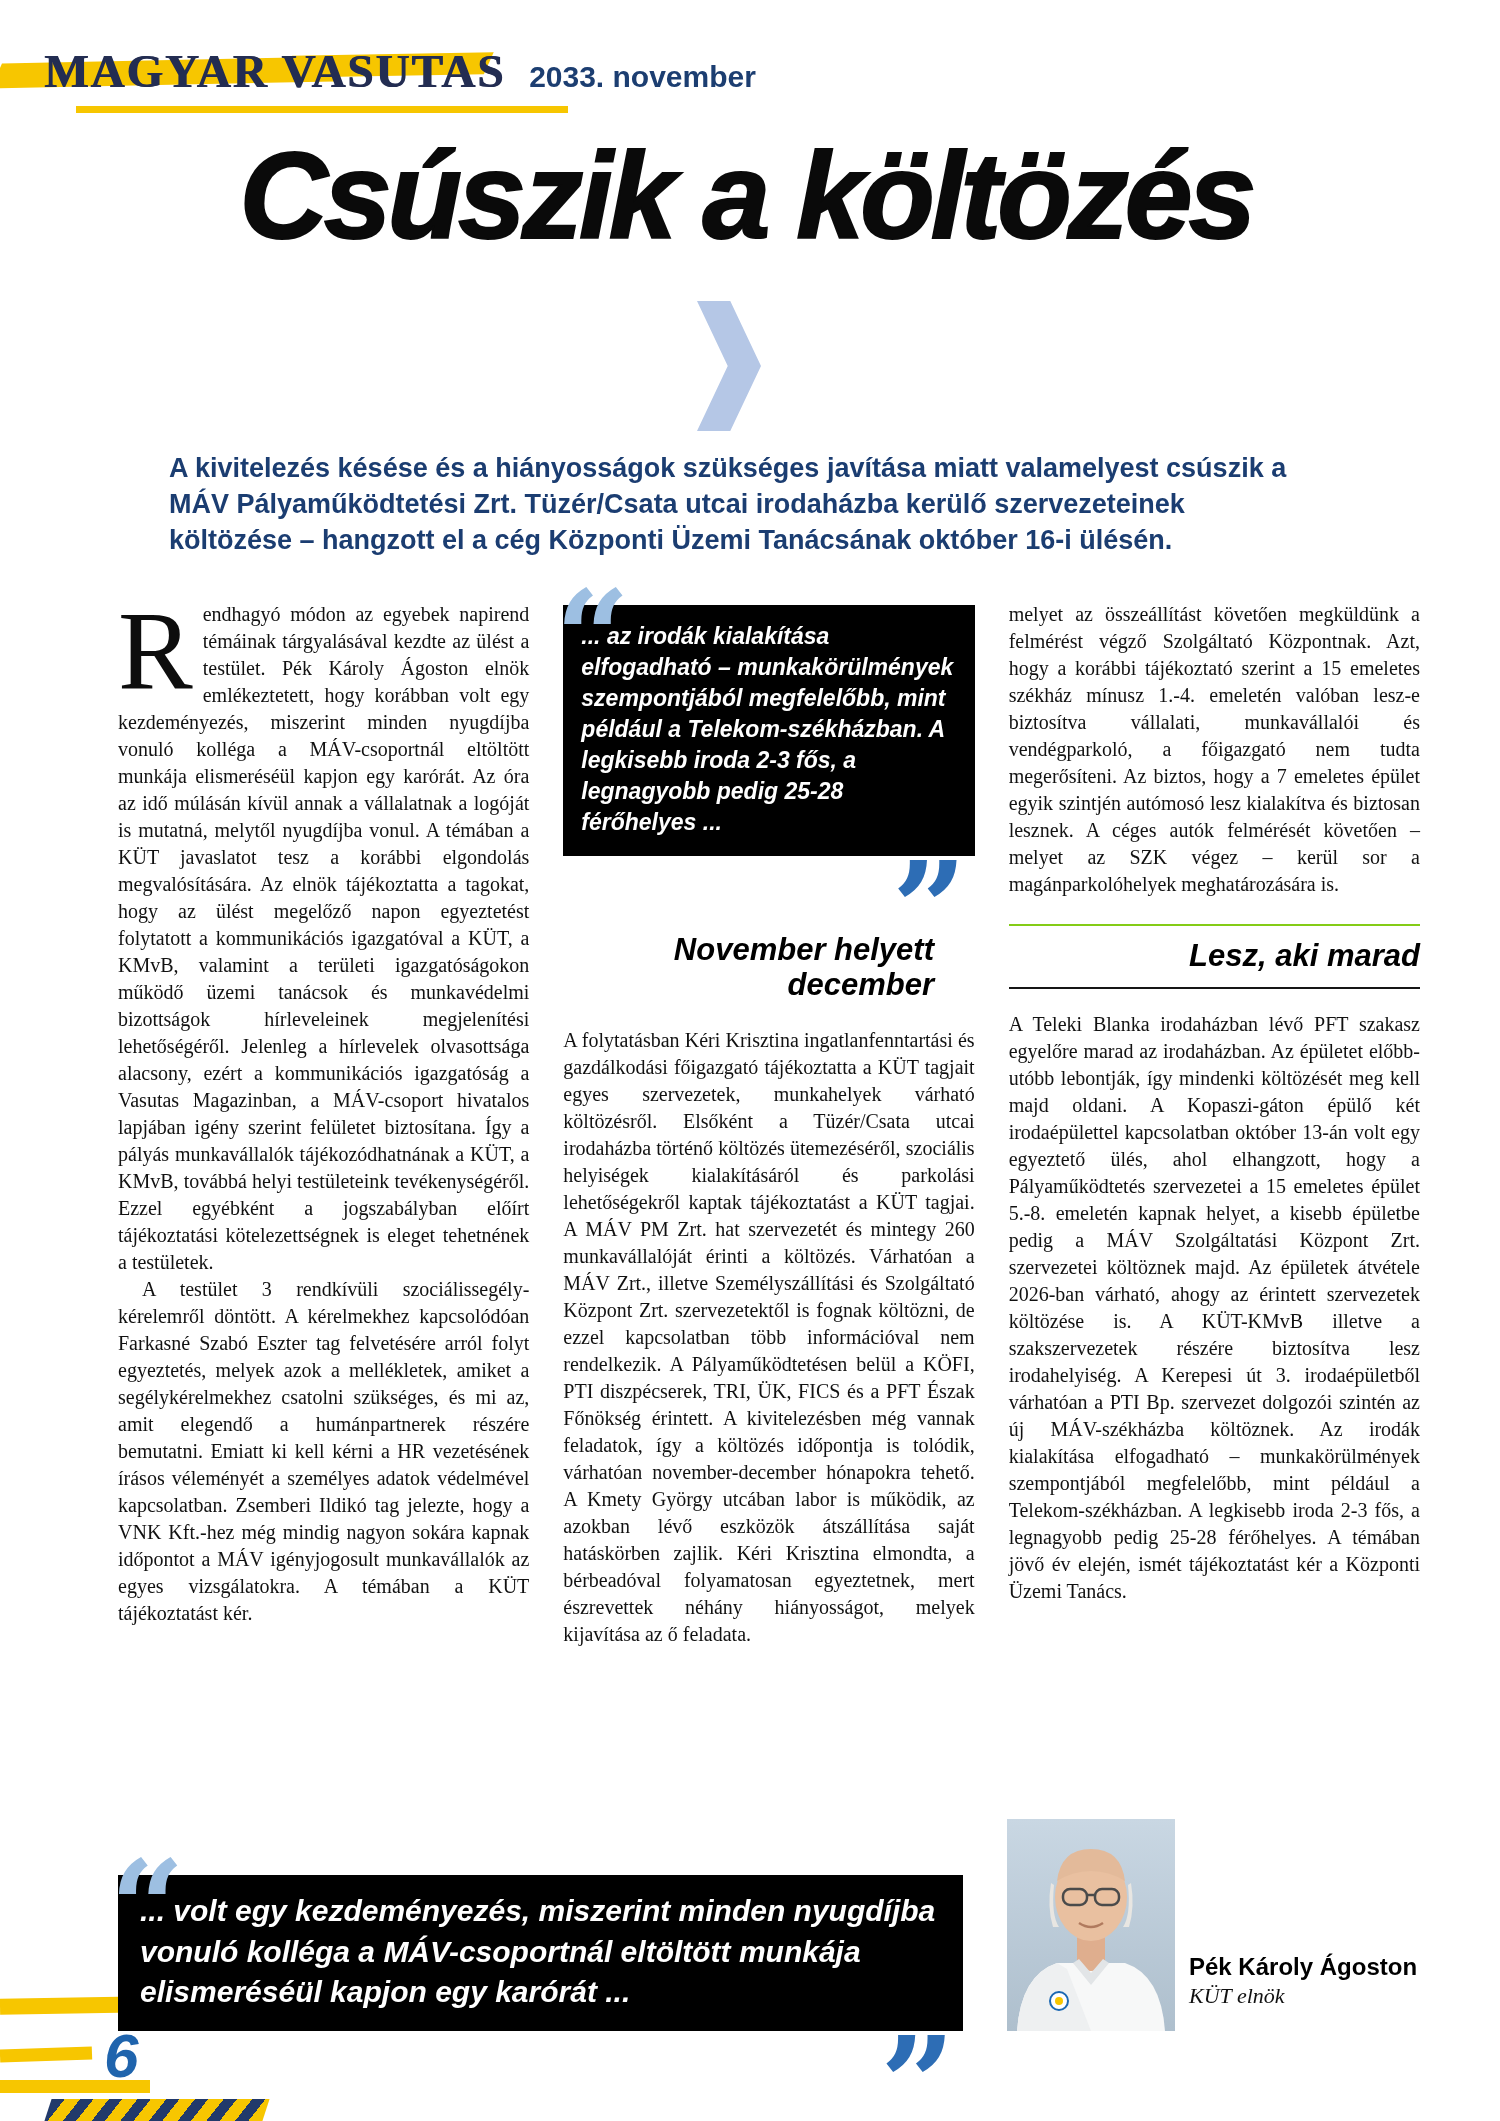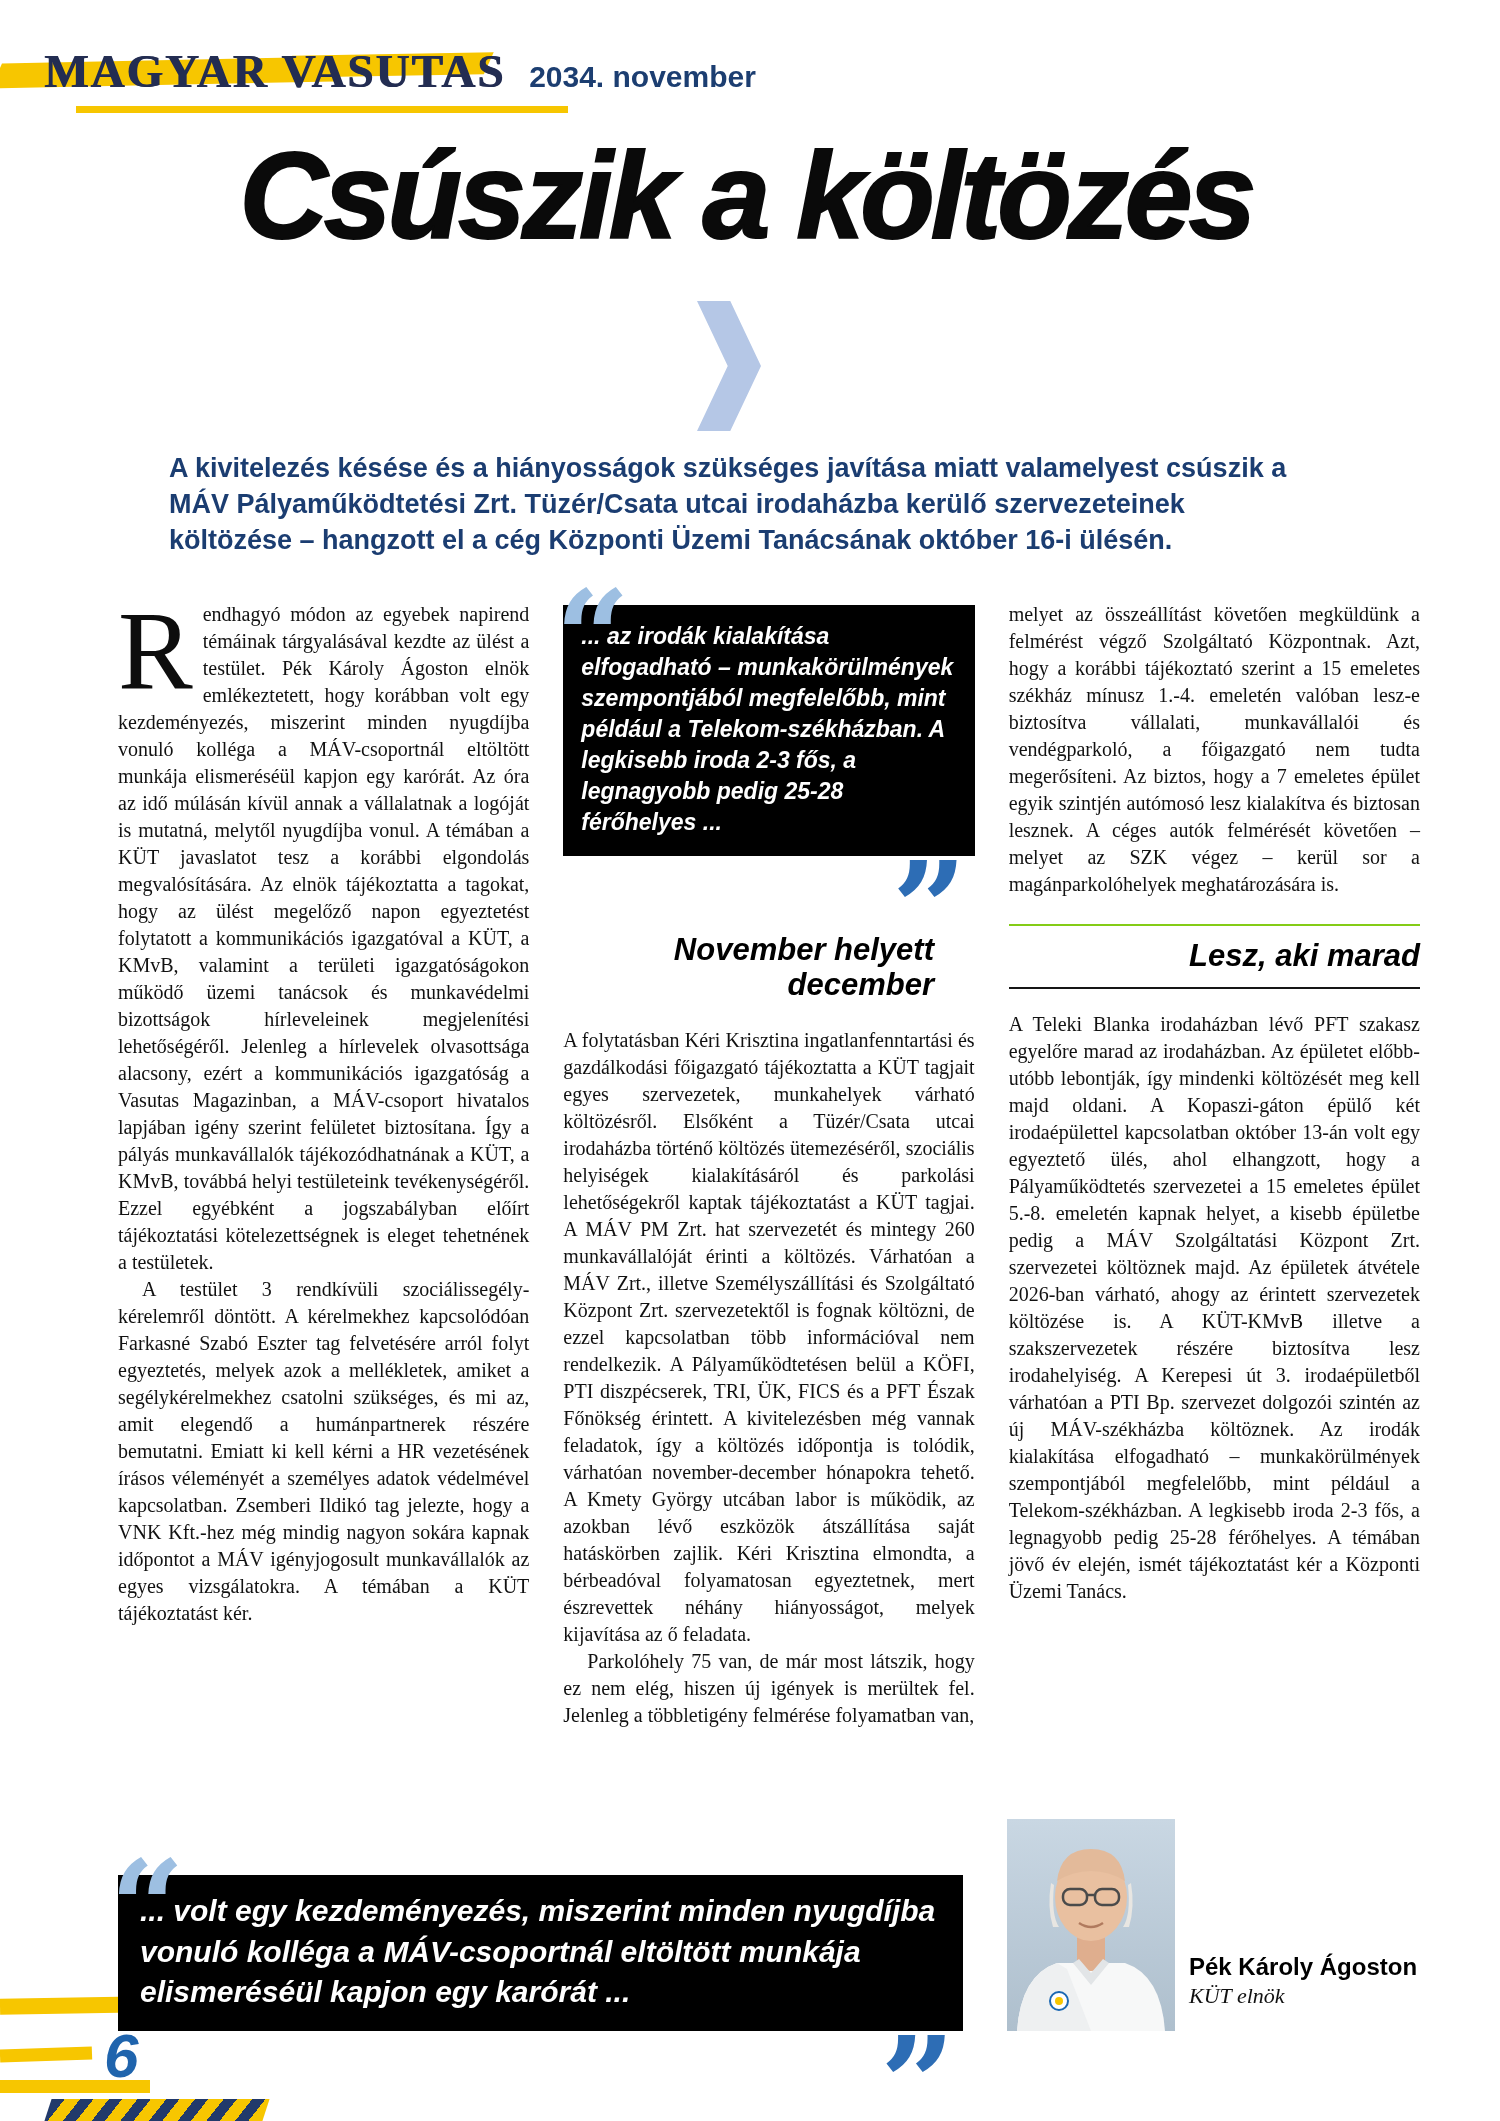--- a/index.html
+++ b/index.html
@@ -111,21 +111,21 @@
 
 <div class="page">
 
   <header class="mast">
     <div class="mast-row">
       <span class="logo-wrap">
         <span class="swash s1"></span>
         <span class="swash s2"></span>
         <span class="logo-text">MAGYAR VASUTAS</span>
       </span>
-      <span class="issue-date">2034. november</span>
+      <span class="issue-date">2033. november</span>
     </div>
     <div class="yellow-rule"></div>
   </header>
 
   <h1 class="headline">Csúszik a költözés</h1>
 
   <div class="lead-row">
     <div class="chevron"></div>
     <p class="lead">A kivitelezés késése és a hiányosságok szükséges javítása miatt valamelyest csúszik a MÁV Pályaműködtetési Zrt. Tüzér/Csata utcai irodaházba kerülő szervezeteinek költözése – hangzott el a cég Központi Üzemi Tanácsának október 16-i ülésén.</p>
   </div>
@@ -139,21 +139,20 @@
       </div>
 
       <div class="col">
         <div class="quote-wrap qw1">
           <span class="qmark q-open">“</span>
           <div class="quote-box">... az irodák kialakítása elfogadható – munkakörülmények szempontjából megfelelőbb, mint például a Telekom-székházban. A legkisebb iroda 2-3 fős, a legnagyobb pedig 25-28 férőhelyes ...</div>
           <span class="qmark q-close">”</span>
         </div>
         <h2 class="subhead nov">November helyett december</h2>
         <p class="body-p">A folytatásban Kéri Krisztina ingatlanfenntartási és gazdálkodási főigazgató tájékoztatta a KÜT tagjait egyes szervezetek, munkahelyek várható költözésről. Elsőként a Tüzér/Csata utcai irodaházba történő költözés ütemezéséről, szociális helyiségek kialakításáról és parkolási lehetőségekről kaptak tájékoztatást a KÜT tagjai. A MÁV PM Zrt. hat szervezetét és mintegy 260 munkavállalóját érinti a költözés. Várhatóan a MÁV Zrt., illetve Személyszállítási és Szolgáltató Központ Zrt. szervezetektől is fognak költözni, de ezzel kapcsolatban több információval nem rendelkezik. A Pályaműködtetésen belül a KÖFI, PTI diszpécserek, TRI, ÜK, FICS és a PFT Észak Főnökség érintett. A kivitelezésben még vannak feladatok, így a költözés időpontja is tolódik, várhatóan november-december hónapokra tehető. A Kmety György utcában labor is működik, az azokban lévő eszközök átszállítása saját hatáskörben zajlik. Kéri Krisztina elmondta, a bérbeadóval folyamatosan egyeztetnek, mert észrevettek néhány hiányosságot, melyek kijavítása az ő feladata.</p>
-        <p class="body-p indent">Parkolóhely 75 van, de már most látszik, hogy ez nem elég, hiszen új igények is merültek fel. Jelenleg a többletigény felmérése folyamatban van,</p>
       </div>
 
       <div class="col">
         <p class="body-p">melyet az összeállítást követően megküldünk a felmérést végző Szolgáltató Központnak. Azt, hogy a korábbi tájékoztató szerint a 15 emeletes székház mínusz 1.-4. emeletén valóban lesz-e biztosítva vállalati, munkavállalói és vendégparkoló, a főigazgató nem tudta megerősíteni. Az biztos, hogy a 7 emeletes épület egyik szintjén autómosó lesz kialakítva és biztosan lesznek. A céges autók felmérését követően – melyet az SZK végez – kerül sor a magánparkolóhelyek meghatározására is.</p>
         <h2 class="subhead ruled">Lesz, aki marad</h2>
         <p class="body-p">A Teleki Blanka irodaházban lévő PFT szakasz egyelőre marad az irodaházban. Az épületet előbb-utóbb lebontják, így mindenki költözését meg kell majd oldani. A Kopaszi-gáton épülő két irodaépülettel kapcsolatban október 13-án volt egy egyeztető ülés, ahol elhangzott, hogy a Pályaműködtetés szervezetei a 15 emeletes épület 5.-8. emeletén kapnak helyet, a kisebb épületbe pedig a MÁV Szolgáltatási Központ Zrt. szervezetei költöznek majd. Az épületek átvétele 2026-ban várható, ahogy az érintett szervezetek költözése is. A KÜT-KMvB illetve a szakszervezetek részére biztosítva lesz irodahelyiség. A Kerepesi út 3. irodaépületből várhatóan a PTI Bp. szervezet dolgozói szintén az új MÁV-székházba költöznek. Az irodák kialakítása elfogadható – munkakörülmények szempontjából megfelelőbb, mint például a Telekom-székházban. A legkisebb iroda 2-3 fős, a legnagyobb pedig 25-28 férőhelyes. A témában jövő év elején, ismét tájékoztatást kér a Központi Üzemi Tanács.</p>
       </div>
 
     </div>
   </div>

